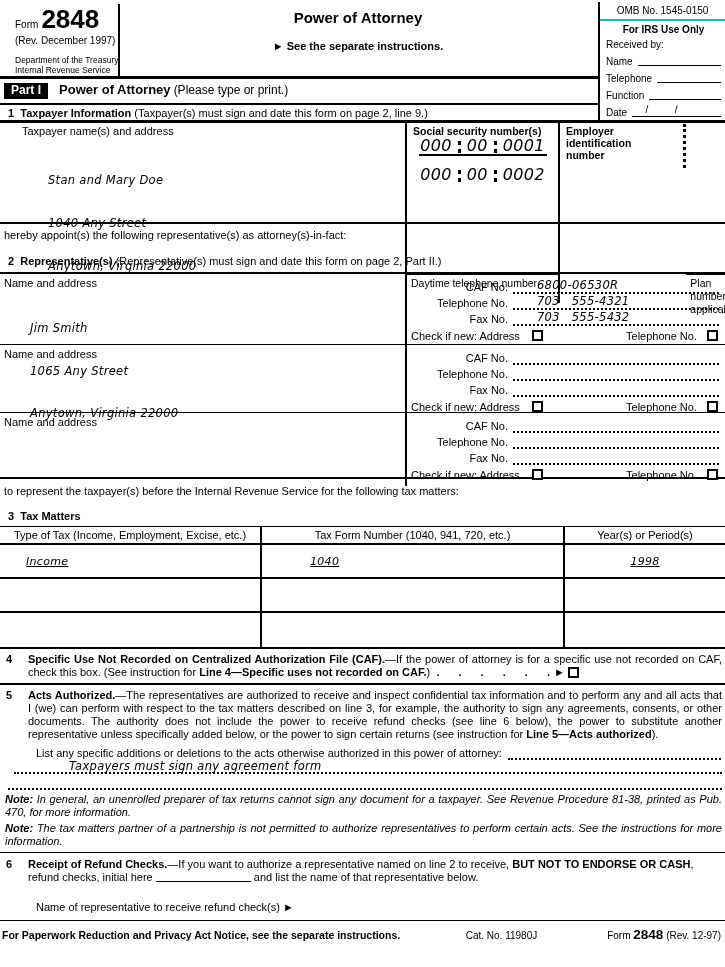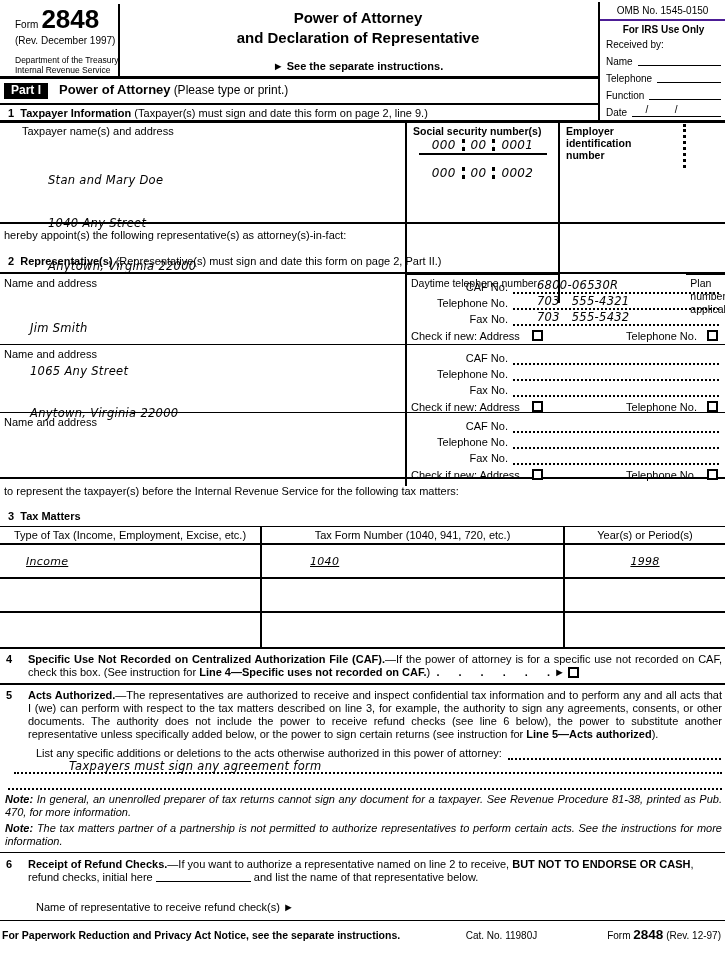--- a/index.html
+++ b/index.html
@@ -20,36 +20,36 @@
   .hdr-title { font-size:15px; font-weight:bold; line-height:20px; }
   .hdr-instr { font-size:11px; font-weight:bold; margin-top:12px; }
   .hdr-rule { position:absolute; left:0; top:76px; width:598px; height:3px; background:#000; }
   .part1-row { position:absolute; left:4px; top:83px; width:590px; }
   .part1-badge { display:inline-block; background:#000; color:#fff; font-weight:bold; font-size:12px; padding:1px 7px 2px; }
   .part1-title { font-size:13px; font-weight:bold; margin-left:8px; }
   .part1-sub { font-size:12px; }
   .l1-rule { position:absolute; left:0; top:103px; width:598px; height:1.5px; background:#000; }
   .line1-head { position:absolute; left:8px; top:107px; width:588px; }
   .irs-box { position:absolute; left:598px; top:2px; width:127px; height:118px; border-left:2px solid #000; font-size:10px; padding:2px 4px 0 6px; }
-  .omb { text-align:center; padding-bottom:2px; border-bottom:2px solid #4c1d95; margin:0 -4px 2px -6px; }
+  .omb { text-align:center; padding-bottom:2px; border-bottom:2px solid #14b8a6; margin:0 -4px 2px -6px; }
   .irs-use-title { text-align:center; font-weight:bold; margin-bottom:2px; }
   .irs-row { display:flex; align-items:flex-end; height:17px; }
   .u { flex:1; border-bottom:1.5px solid #000; margin:0 0 2px 5px; }
   .date-sl { display:inline-block; width:33%; text-align:center; }
   
   .main { position:absolute; left:0; top:120px; width:725px; }
   .tp-grid { display:grid; grid-template-columns:407px 153px 165px; border-top:3px solid #000; border-bottom:2.5px solid #000; height:104px; }
   .tp-c1 { border-right:2px solid #000; padding:2px 22px; }
   .tp-c2 { border-right:2px solid #000; display:flex; flex-direction:column; }
   .tp-c3 { display:flex; }
   .tp-label { font-size:11px; }
   .tp-fills { margin:8px 0 0 26px; }
   .tp-fills div { line-height:17px; font-size:11.5px; }
   .cell-head { font-weight:bold; font-size:10.5px; line-height:12px; padding:2px 4px 0 6px; }
-  .ssn-line { font-size:12px; text-align:center; margin-top:2px; }
+  .ssn-line { font-size:16px; text-align:center; margin-top:2px; }
   .ssn-sep { display:inline-block; border-left:3px dotted #000; height:12px; vertical-align:-2px; margin:0 6px; }
   .ssn-divider { width:128px; border-bottom:2px solid #000; margin:1px auto 0; }
   .ssn2 { margin-top:12px; }
   .ein-dots { width:0; border-left:3px dotted #000; height:44px; margin:1px 0 0 48px; }
   .sub-cell { border-top:2px solid #000; height:30px; margin-top:auto; font-size:10.5px; padding:2px 2px 0 4px; }
   .appoint { padding:5px 4px 0; height:28px; }
   .l2-head { padding:3px 0 4px 8px; border-bottom:2.5px solid #000; }
   .rep-row { display:grid; grid-template-columns:407px 318px; border-bottom:1.5px solid #000; }
   .rep-row.last { border-bottom:2.5px solid #000; }
   .rep-left { border-right:2px solid #000; padding:3px 4px; }
@@ -104,21 +104,20 @@
     <div class="rev">(Rev. December 1997)</div>
     <div class="agency">
       <div>Department of the Treasury</div>
       <div>Internal Revenue Service</div>
     </div>
   </div>
   <div class="hdr-divider"></div>
   <div class="hdr-center">
     <div class="hdr-title">
       <div>Power of Attorney</div>
-      <div>and Declaration of Representative</div>
     </div>
     <div class="hdr-instr">► See the separate instructions.</div>
   </div>
   <div class="hdr-rule"></div>
 
   <div class="irs-box">
     <div class="omb">OMB No. 1545-0150</div>
     <div class="irs-use-title">For IRS Use Only</div>
     <div>Received by:</div>
     <div class="irs-row">

